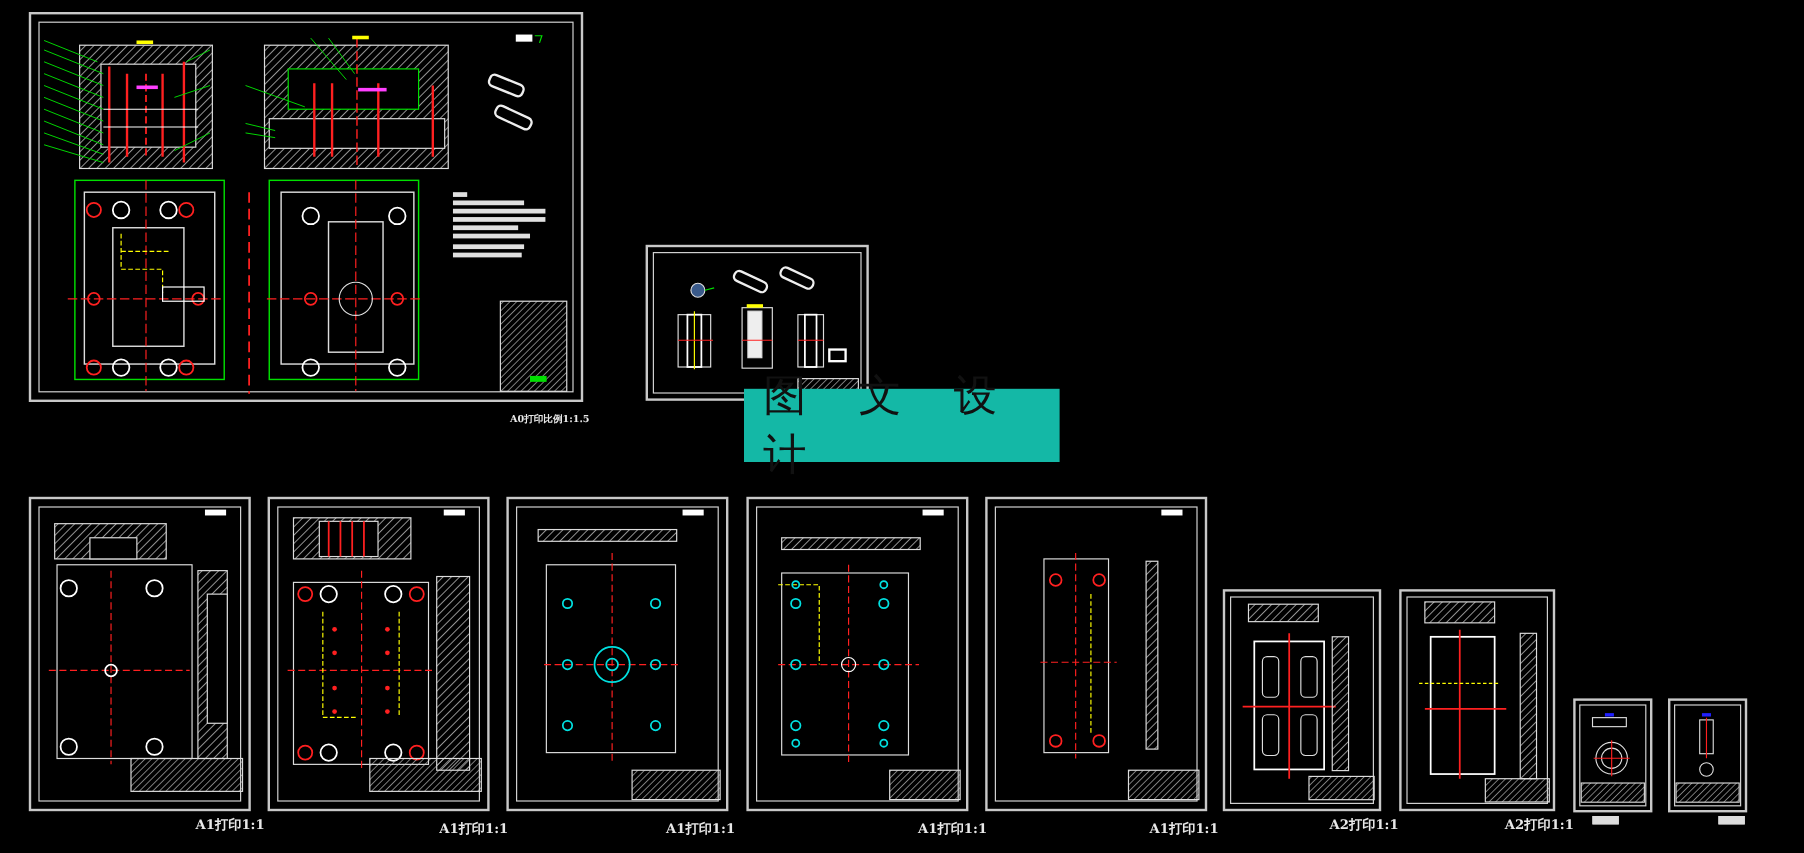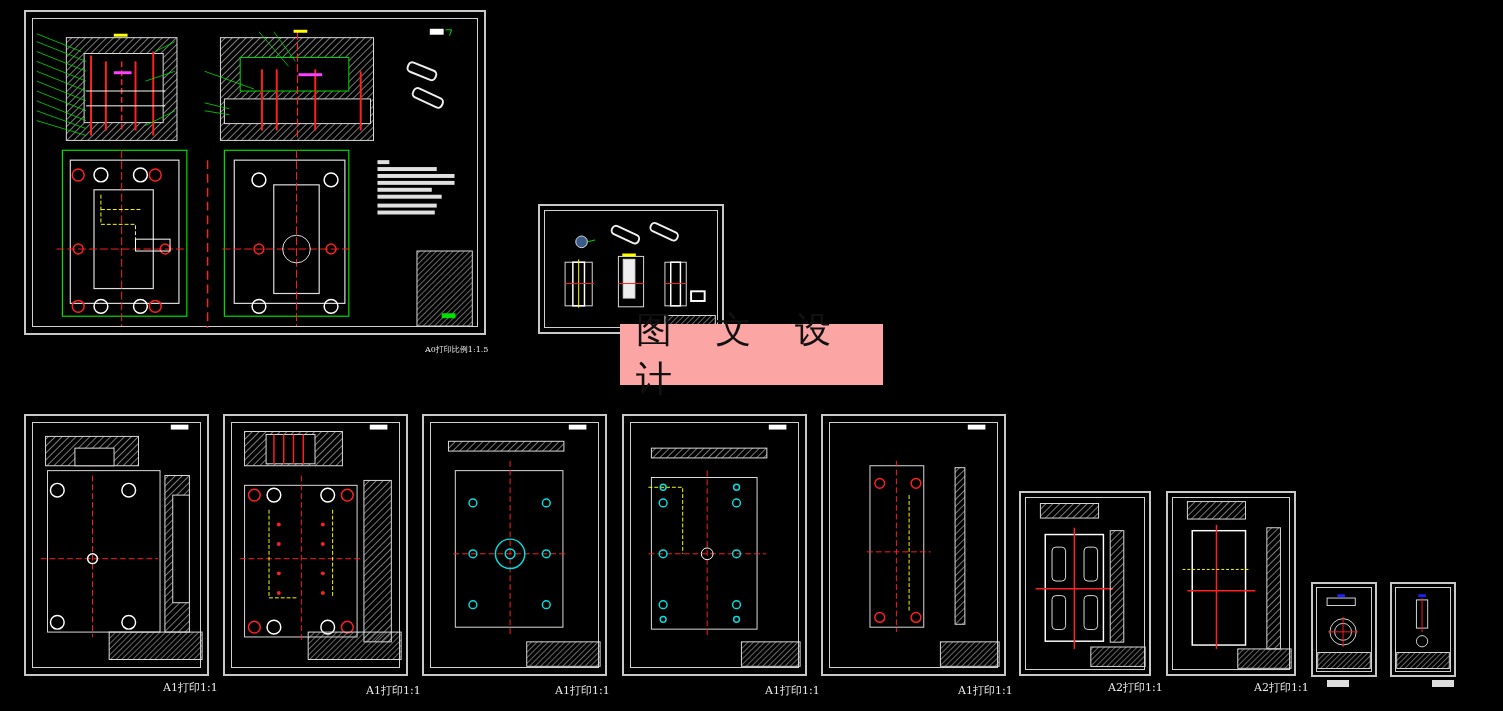--- a/index.html
+++ b/index.html
@@ -1,21 +1,21 @@
 <!DOCTYPE html>
 <html><head>
 <meta charset="utf-8">
 <style>
   html,body{margin:0;padding:0;background:#000;}
   body{width:1503px;height:711px;position:relative;overflow:hidden;font-family:"DejaVu Sans",sans-serif;}
   .sheet{position:absolute;border:2px solid #c8c8c8;box-sizing:border-box;}
   .sheet .inner{position:absolute;left:6px;top:6px;right:6px;bottom:6px;border:1.5px solid #d0d0d0;}
   .sheet svg{position:absolute;left:0;top:0;width:100%;height:100%;}
-  .label{position:absolute;color:#e8e8e8;font-size:11px;font-weight:normal;white-space:nowrap;font-family:"DejaVu Serif",serif;}
-  .watermark{position:absolute;left:620px;top:324px;width:263px;height:61px;background:#fca5a5;display:flex;align-items:center;justify-content:center;}
+  .label{position:absolute;color:#e8e8e8;font-size:11px;font-weight:bold;white-space:nowrap;font-family:"DejaVu Serif",serif;}
+  .watermark{position:absolute;left:620px;top:324px;width:263px;height:61px;background:#14b8a6;display:flex;align-items:center;justify-content:center;}
   .watermark span{font-family:"DejaVu Serif",serif;font-size:36px;color:#111;letter-spacing:16px;padding-left:16px;}
   .tb{position:absolute;border:1px solid #ddd;background:
      repeating-linear-gradient(0deg,#000 0 4px,#cfcfcf 4px 5px),#000;}
 </style>
 </head>
 <body>
 
 <div class="sheet" style="left:24px;top:10px;width:462px;height:325px;">
   <div class="inner"></div>
   <svg viewBox="0 0 462 325">

